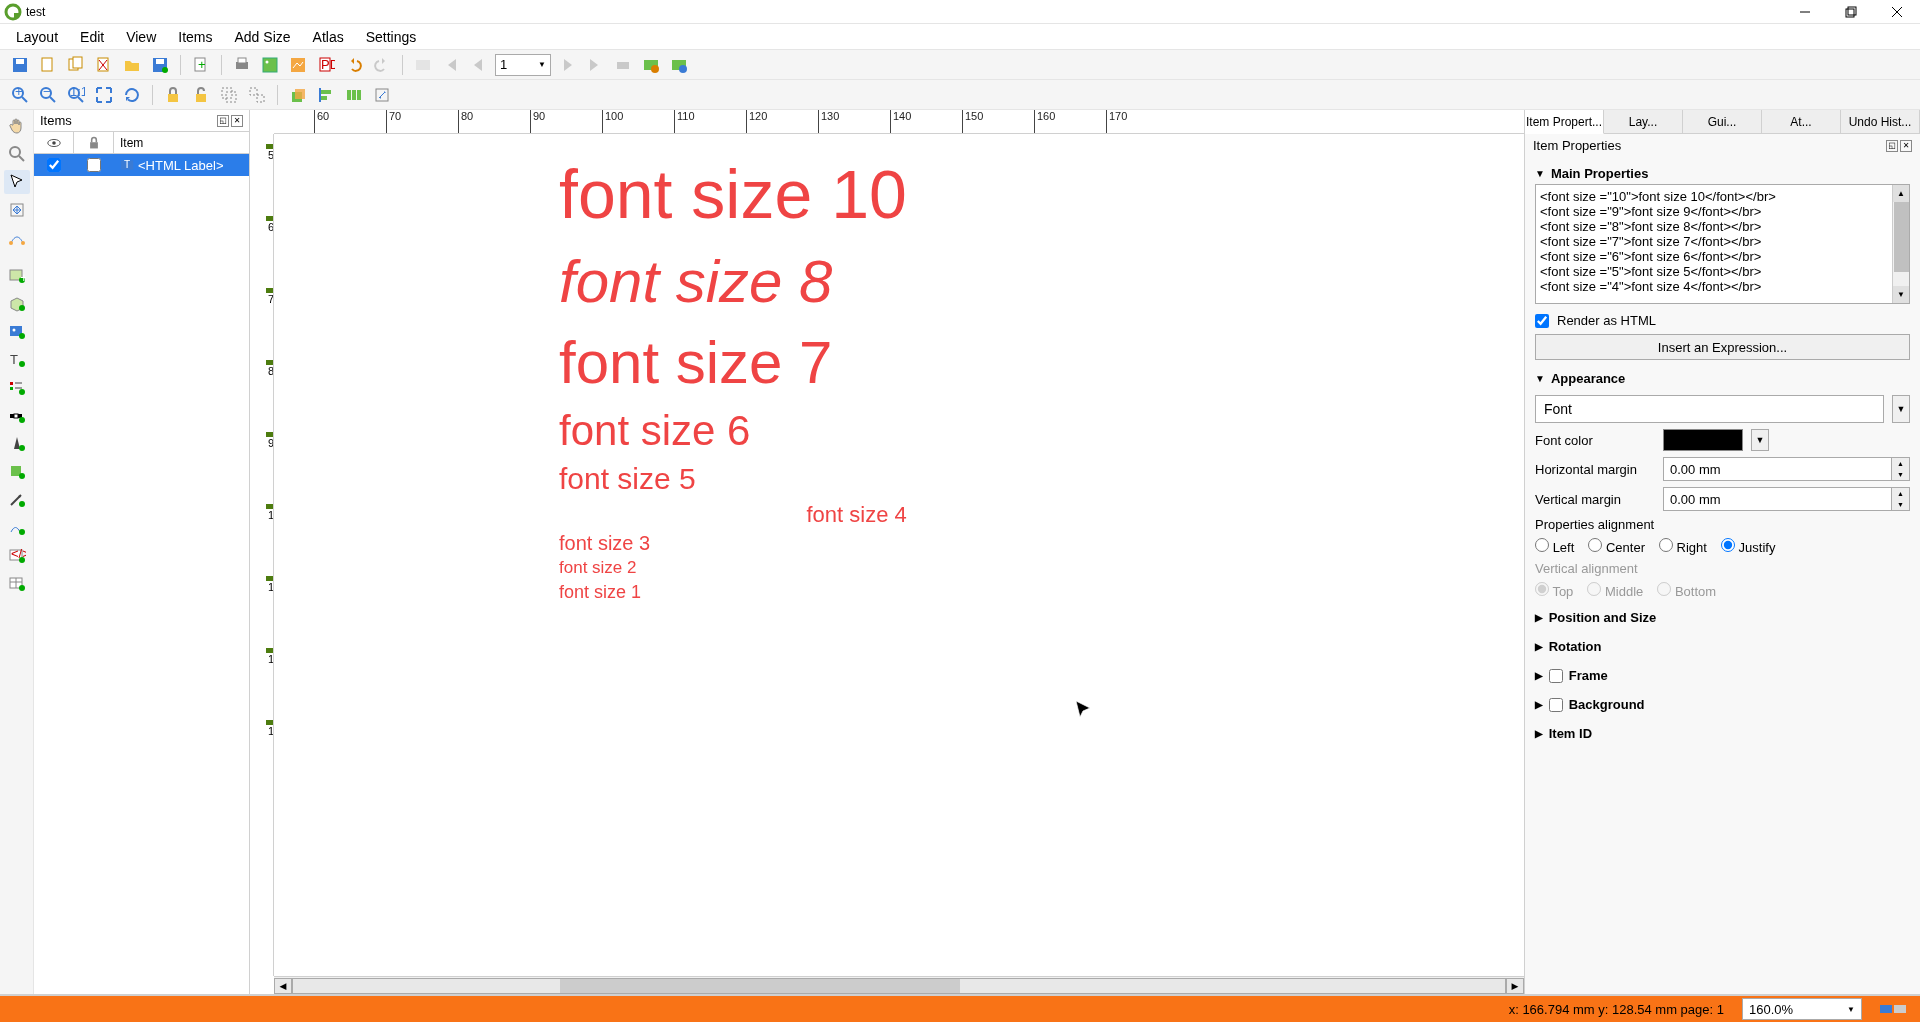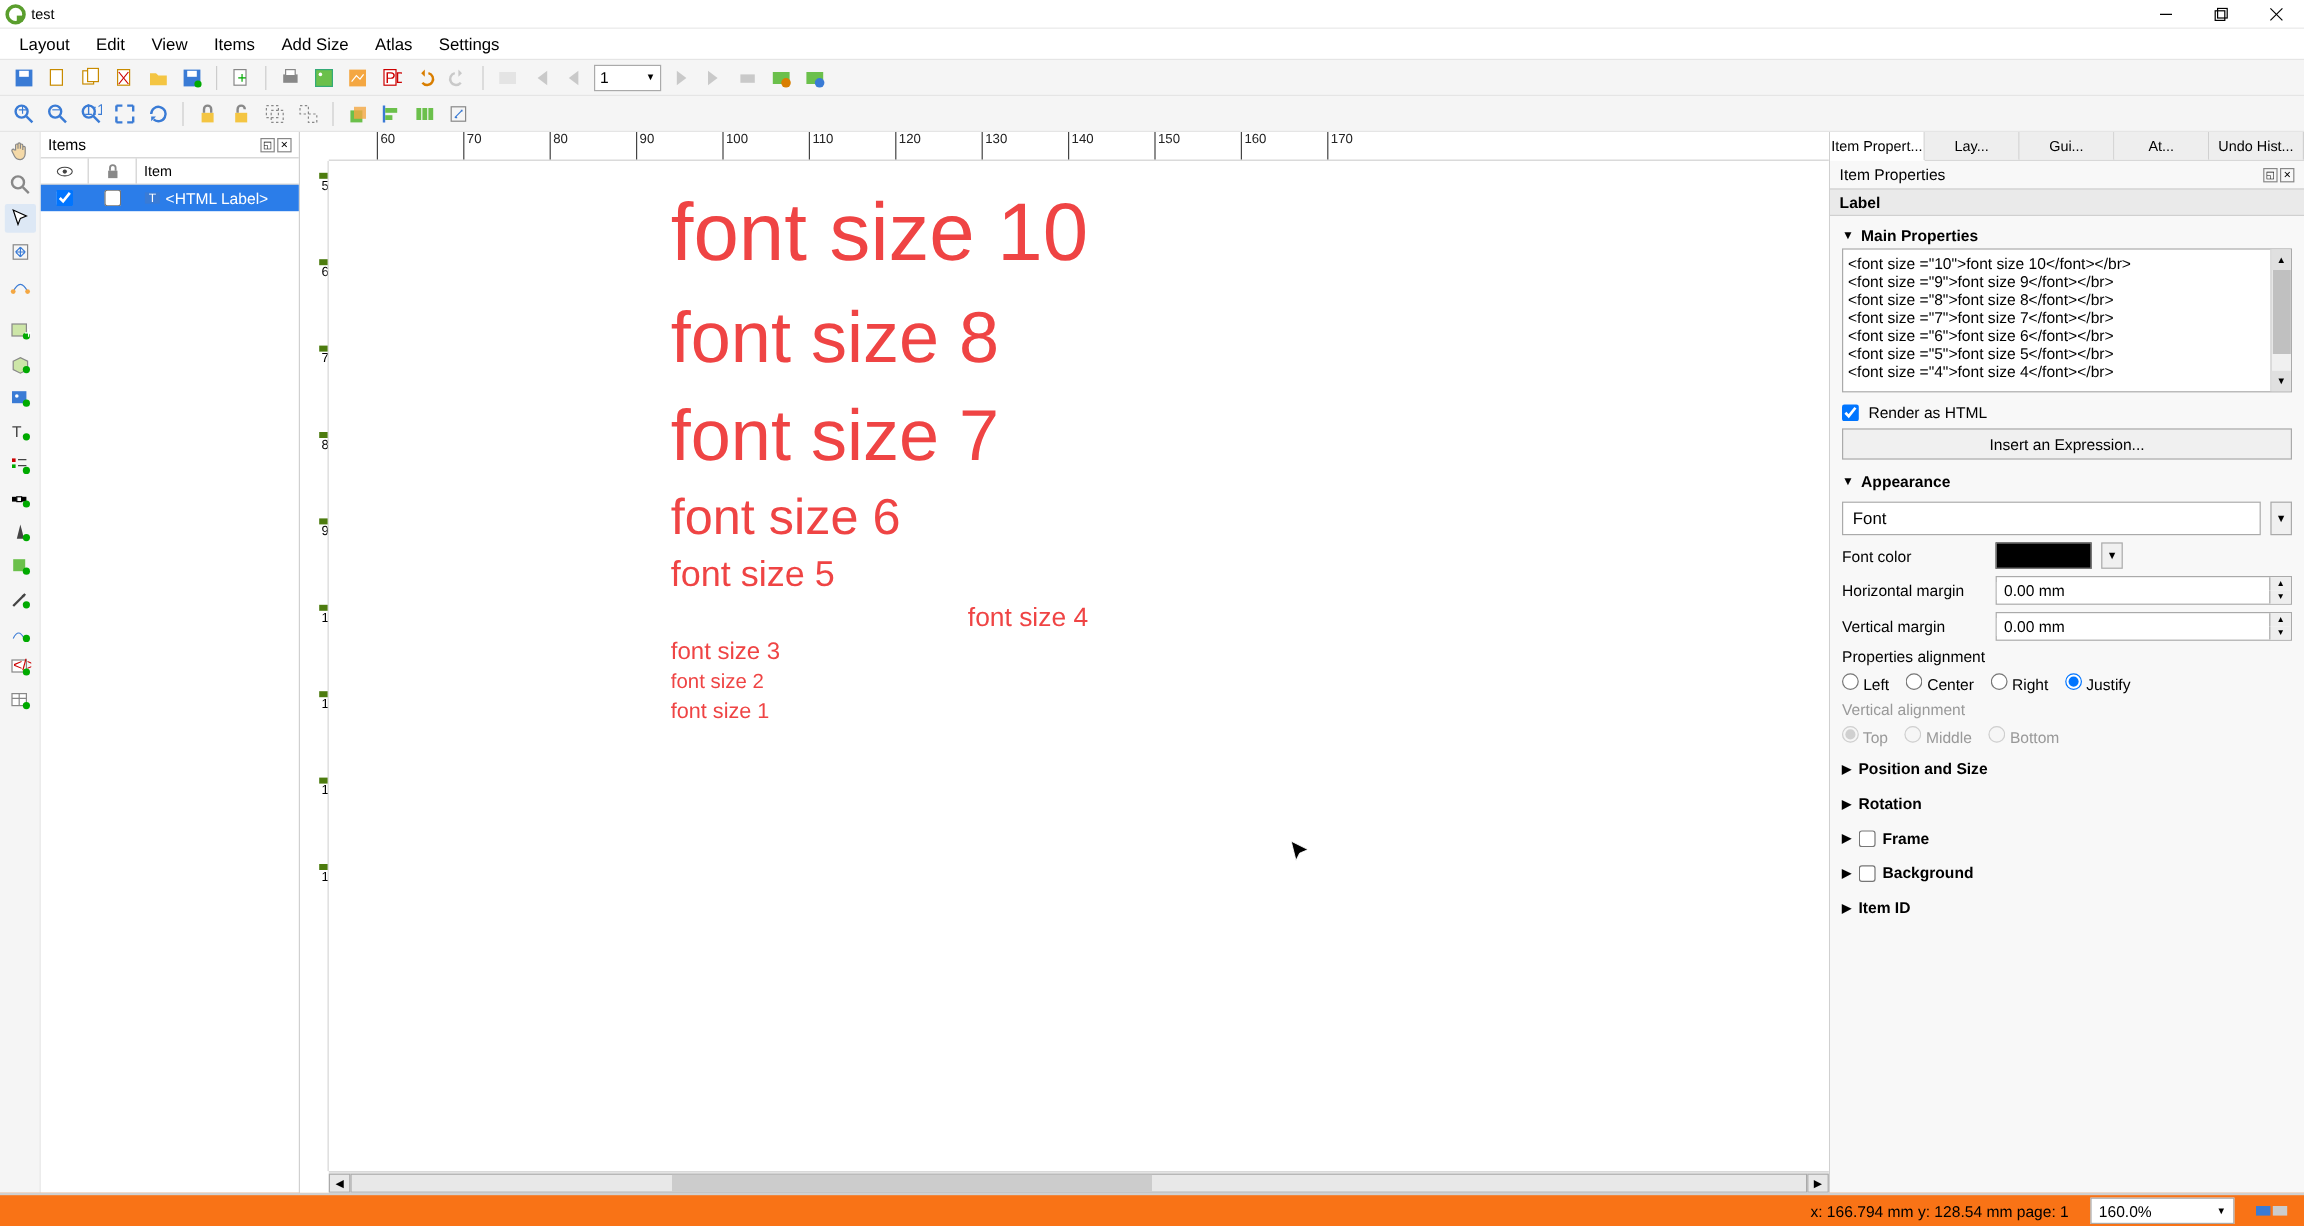--- a/index.html
+++ b/index.html
@@ -581,21 +581,21 @@
             <span>120</span>
           </div>
           <div class="tick" style="top: 586px;">
             <span>130</span>
           </div>
         </div>
       <div class="canvas-scroll">
         <div class="page">
           <div class="label-content" id="label-content">
               <div style="font-size: 68px; line-height: 1.35;">font size 10</div>
-              <div style="font-size: 60px; line-height: 1.35;">font size 8</div>
+              <div style="font-size: 60px; line-height: 1.35; font-style: italic;">font size 8</div>
               <div style="font-size: 60px; line-height: 1.35;">font size 7</div>
               <div style="font-size: 42px; line-height: 1.35;">font size 6</div>
               <div style="font-size: 30px; line-height: 1.35;">font size 5</div>
               <div style="font-size: 22px; line-height: 1.35; text-align: right;">font size 4</div>
               <div style="font-size: 20px; line-height: 1.35;">font size 3</div>
               <div style="font-size: 17px; line-height: 1.35;">font size 2</div>
               <div style="font-size: 18px; line-height: 1.35;">font size 1</div>
             </div>
           <div class="cursor-arrow">
             <svg width="18" height="22" viewBox="0 0 18 22">
@@ -623,21 +623,20 @@
       <div class="tab">At...</div>
       <div class="tab">Undo Hist...</div>
     </div>
     <div class="panel-head">
       <span>Item Properties</span>
       <div class="pct">
           <span>◱</span>
           <span>✕</span>
         </div>
     </div>
-    <div class="section-head">Label</div>
     <div class="prop-body">
 
       <div class="collapsible">
         <div class="coll-head">
             <span class="coll-icon">▼</span>
             <span>Main Properties</span>
           </div>
         <div class="textarea-wrap">
           <textarea id="label-text" style="">&lt;font size ="10"&gt;font size 10&lt;/font&gt;&lt;/br&gt;
 &lt;font size ="9"&gt;font size 9&lt;/font&gt;&lt;/br&gt;

